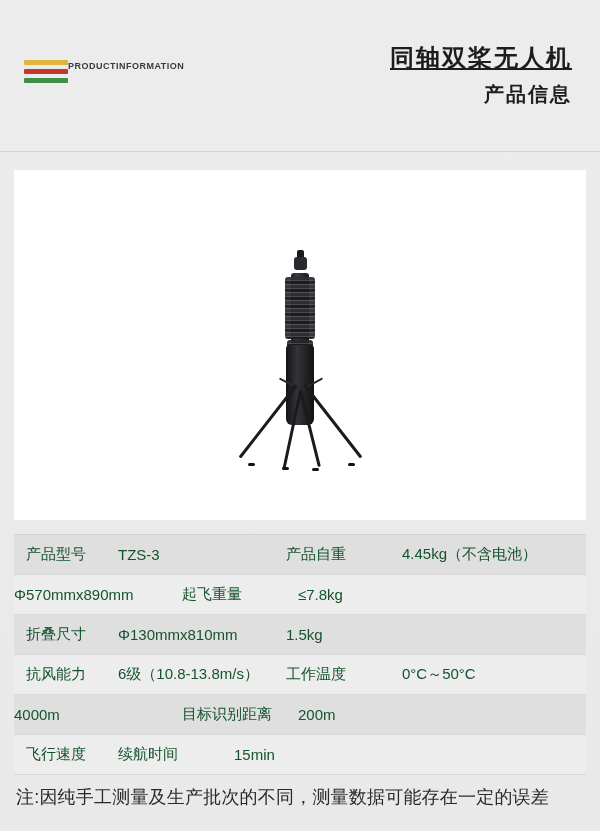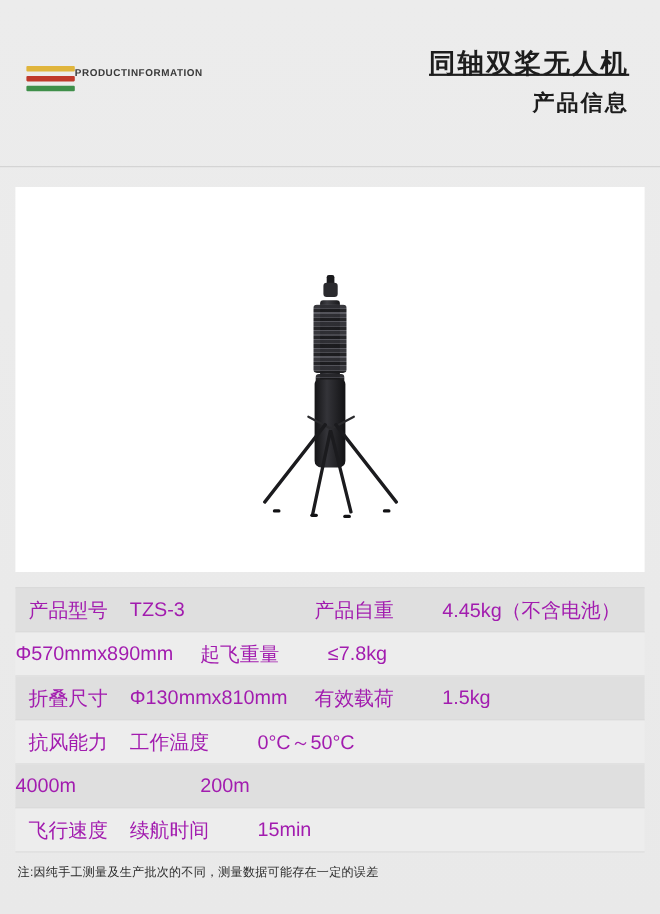--- a/index.html
+++ b/index.html
@@ -209,38 +209,38 @@
   }
   .spec-row.alt {
     background: #dfdfdf;
   }
   .spec-row.plain {
     background: #ededed;
   }
   .cell {
     display: flex;
     align-items: center;
-    font-size: 18px;
-    color: #a21caf;
+    font-size: 15px;
+    color: #14532d;
     box-sizing: border-box;
     white-space: nowrap;
     overflow: hidden;
   }
   .lbl {
     padding-left: 12px;
   }
   .k1 { width: 104px; }
   .v1 { width: 168px; }
   .k2 { width: 116px; }
   .v2 { flex: 1; }
 
   
   .footnote {
     margin: 10px 16px 0 16px;
-    font-size: 11px;
+    font-size: 18px;
     color: #2a2a2a;
     letter-spacing: 0.2px;
   }
 </style>
 </head>
 <body>
 
 <div class="page">
 
   <div class="header">
@@ -293,32 +293,33 @@
 
     <div class="spec-row plain">
       <div class="cell v1">Φ570mmx890mm</div>
       <div class="cell k2">起飞重量</div>
       <div class="cell v2">≤7.8kg</div>
     </div>
 
     <div class="spec-row alt">
       <div class="cell lbl k1">折叠尺寸</div>
       <div class="cell v1">Φ130mmx810mm</div>
-      <div class="cell k2">有效载荷</div>
       <div class="cell v2">1.5kg</div>
     </div>
 
     <div class="spec-row plain">
       <div class="cell lbl k1">抗风能力</div>
+      <div class="cell v1">6级（10.8-13.8m/s）</div>
       <div class="cell k2">工作温度</div>
       <div class="cell v2">0°C～50°C</div>
     </div>
 
     <div class="spec-row alt">
       <div class="cell v1">4000m</div>
+      <div class="cell k2">目标识别距离</div>
       <div class="cell v2">200m</div>
     </div>
 
     <div class="spec-row plain">
       <div class="cell lbl k1">飞行速度</div>
       <div class="cell k2">续航时间</div>
       <div class="cell v2">15min</div>
     </div>
 
   </div>

